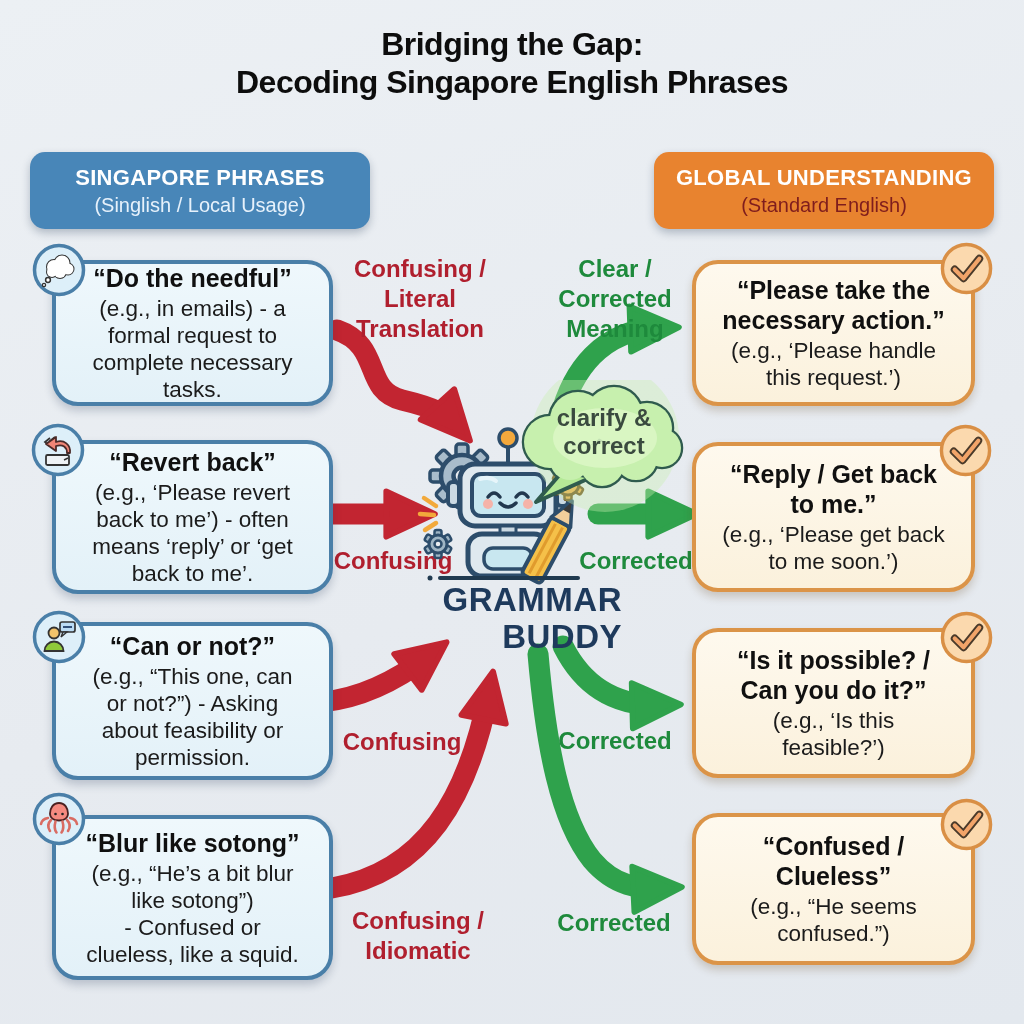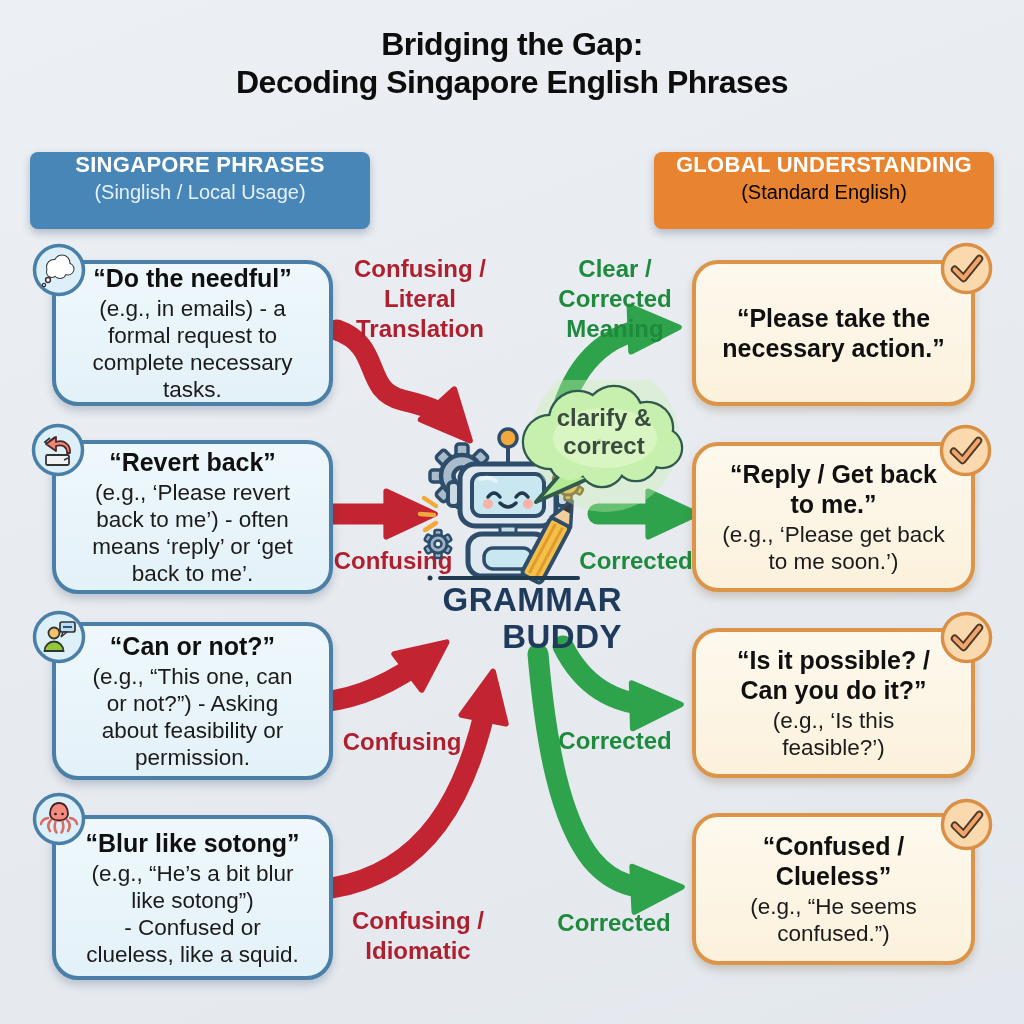--- a/index.html
+++ b/index.html
@@ -1,27 +1,27 @@
 <!DOCTYPE html>
 <html><head>
 <meta charset="utf-8">
 <style>
   html,body{margin:0;padding:0;}
   body{font-family:"Liberation Sans", sans-serif;}
   .canvas{position:relative;width:1024px;height:1024px;background:#E9EDF1;overflow:hidden;
     background:linear-gradient(160deg,#ECF0F4 0%,#E7EBF0 55%,#E3E8EE 100%);}
   .title{position:absolute;left:0;top:26px;width:1024px;text-align:center;
     font-size:32px;line-height:1.18;font-weight:800;color:#0D0D0D;white-space:pre-line;letter-spacing:-0.5px;}
-  .hdr{position:absolute;width:340px;height:77px;border-radius:8px;display:flex;flex-direction:column;
-    align-items:center;justify-content:flex-start;box-shadow:0 4px 9px rgba(30,50,80,.28);}
+  .hdr{position:absolute;width:340px;height:77px;border-radius:15px;display:flex;flex-direction:column;
+    align-items:center;justify-content:center;box-shadow:0 4px 9px rgba(30,50,80,.28);}
   .hdr.left{left:30px;top:152px;background:#4886B8;}
   .hdr.right{left:654px;top:152px;background:#E8832F;}
   .hdr .t{font-size:22px;font-weight:800;color:#FFFFFF;letter-spacing:.3px;}
   .hdr .s{font-size:20px;color:#E6F1FB;margin-top:3px;}
-  .hdr.right .s{color:#000000;}
+  .hdr.right .s{color:#7f1d1d;}
   #arrows{position:absolute;left:0;top:0;z-index:1;}
   .card{position:absolute;border-radius:26px;display:flex;flex-direction:column;align-items:center;
     justify-content:center;text-align:center;padding:8px 26px;box-sizing:border-box;z-index:2;}
   .lcard{left:52px;width:281px;background:#EAF5FA;border:4px solid #4A7FA8;
     box-shadow:0 5px 9px rgba(30,50,80,.22);background:linear-gradient(180deg,#EFF8FC,#E3F1F8);}
   .rcard{left:692px;width:283px;background:#FDF6E7;border:4px solid #DB9448;
     box-shadow:0 5px 9px rgba(90,60,20,.22);background:linear-gradient(180deg,#FEF9EE,#FBF1DC);}
   .phrase{font-size:25px;font-weight:800;color:#101010;line-height:1.2;}
   .desc{font-size:22.5px;color:#1B1B1B;line-height:1.2;margin-top:2px;white-space:pre-line;}
   .icon-circle{position:absolute;width:56px;height:56px;z-index:3;}
@@ -101,20 +101,21 @@
     <div class="desc">(e.g., “He’s a bit blur like sotong”)
 - Confused or clueless, like a squid.</div>
   </div>
   <div class="card lcard" style="top:622px;height:158px;">
     <div class="phrase">“Can or not?”</div>
     <div class="desc">(e.g., “This one, can or not?”) - Asking about feasibility or permission.</div>
   </div>
 
   <div class="card rcard" style="top:260px;height:146px;">
     <div class="phrase">“Please take the necessary action.”</div>
+    <div class="desc">(e.g., ‘Please handle this request.’)</div>
   </div>
   <div class="card rcard" style="top:442px;height:150px;">
     <div class="phrase">“Reply / Get back to me.”</div>
     <div class="desc">(e.g., ‘Please get back to me soon.’)</div>
   </div>
   <div class="card rcard" style="top:628px;height:150px;">
     <div class="phrase">“Is it possible? / Can you do it?”</div>
     <div class="desc">(e.g., ‘Is this feasible?’)</div>
   </div>
   <div class="card rcard" style="top:813px;height:152px;">

